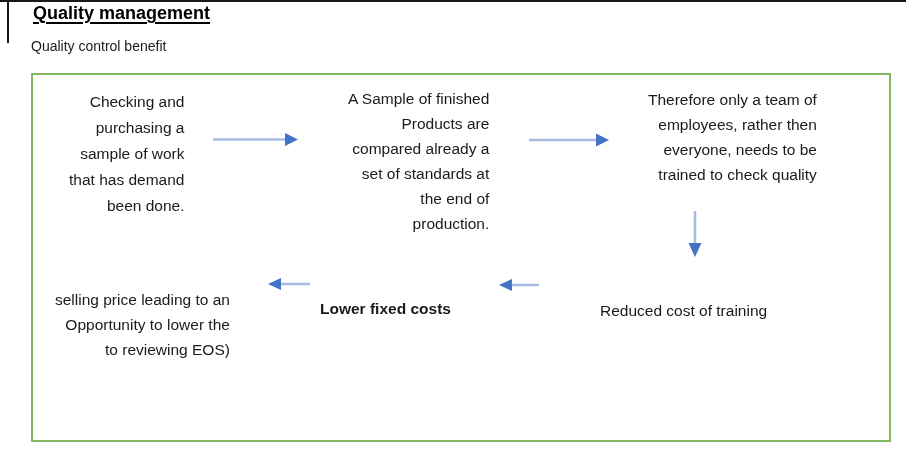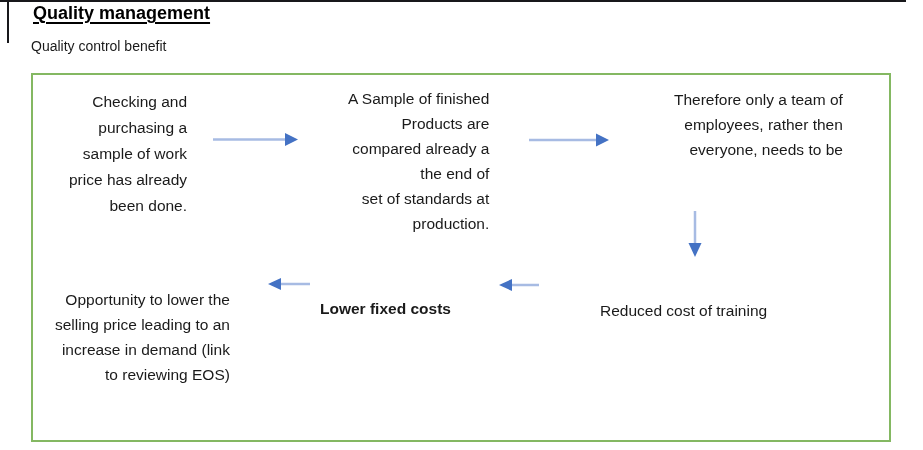--- a/index.html
+++ b/index.html
@@ -44,21 +44,21 @@
   }
 
   .tblock {
     position: absolute;
     font-size: 15.5px;
     color: #1a1a1a;
     white-space: nowrap;
   }
   #step-check-sample       { left: 45px;  top: 89px;  line-height: 26px; margin-left: 24px; }
   #step-compare-standards  { left: 348px; top: 86px;  line-height: 25px; }
-  #step-team-trained       { left: 674px; top: 87px;  line-height: 25px; }
+  #step-team-trained       { left: 648px; top: 87px;  line-height: 25px; }
   #step-lower-price        { left: 55px;  top: 287px; line-height: 25px; }
   #step-lower-fixed-costs  { left: 320px; top: 300px; font-weight: bold; }
   #step-reduced-training   { left: 600px; top: 302px; }
 
   #arrow-layer {
     position: absolute;
     left: 0; top: 0;
     width: 923px; height: 450px;
     pointer-events: none;
   }
@@ -73,43 +73,43 @@
 
   <h1 id="doc-title">Quality management</h1>
   <div id="doc-subtitle">Quality control benefit</div>
 
   <div id="diagram-box"></div>
 
   <div id="step-check-sample" class="tblock">
     <div>Checking and</div>
     <div>purchasing a</div>
     <div>sample of work</div>
-    <div>price has already</div>
+    <div>that has demand</div>
     <div>been done.</div>
   </div>
 
   <div id="step-compare-standards" class="tblock">
     <div>A Sample of finished</div>
     <div>Products are</div>
     <div>compared already a</div>
+    <div>set of standards at</div>
     <div>the end of</div>
-    <div>set of standards at</div>
     <div>production.</div>
   </div>
 
   <div id="step-team-trained" class="tblock">
     <div>Therefore only a team of</div>
     <div>employees, rather then</div>
     <div>everyone, needs to be</div>
+    <div>trained to check quality</div>
   </div>
 
   <div id="step-lower-price" class="tblock">
+    <div>selling price leading to an</div>
     <div>Opportunity to lower the</div>
-    <div>selling price leading to an</div>
-    <div>increase in demand (link</div>
     <div>to reviewing EOS)</div>
   </div>
 
   <div id="step-lower-fixed-costs" class="tblock">Lower fixed costs</div>
 
   <div id="step-reduced-training" class="tblock">Reduced cost of training</div>
 
   <svg id="arrow-layer" viewBox="0 0 923 450" xmlns="http://www.w3.org/2000/svg">
 
     <g>

